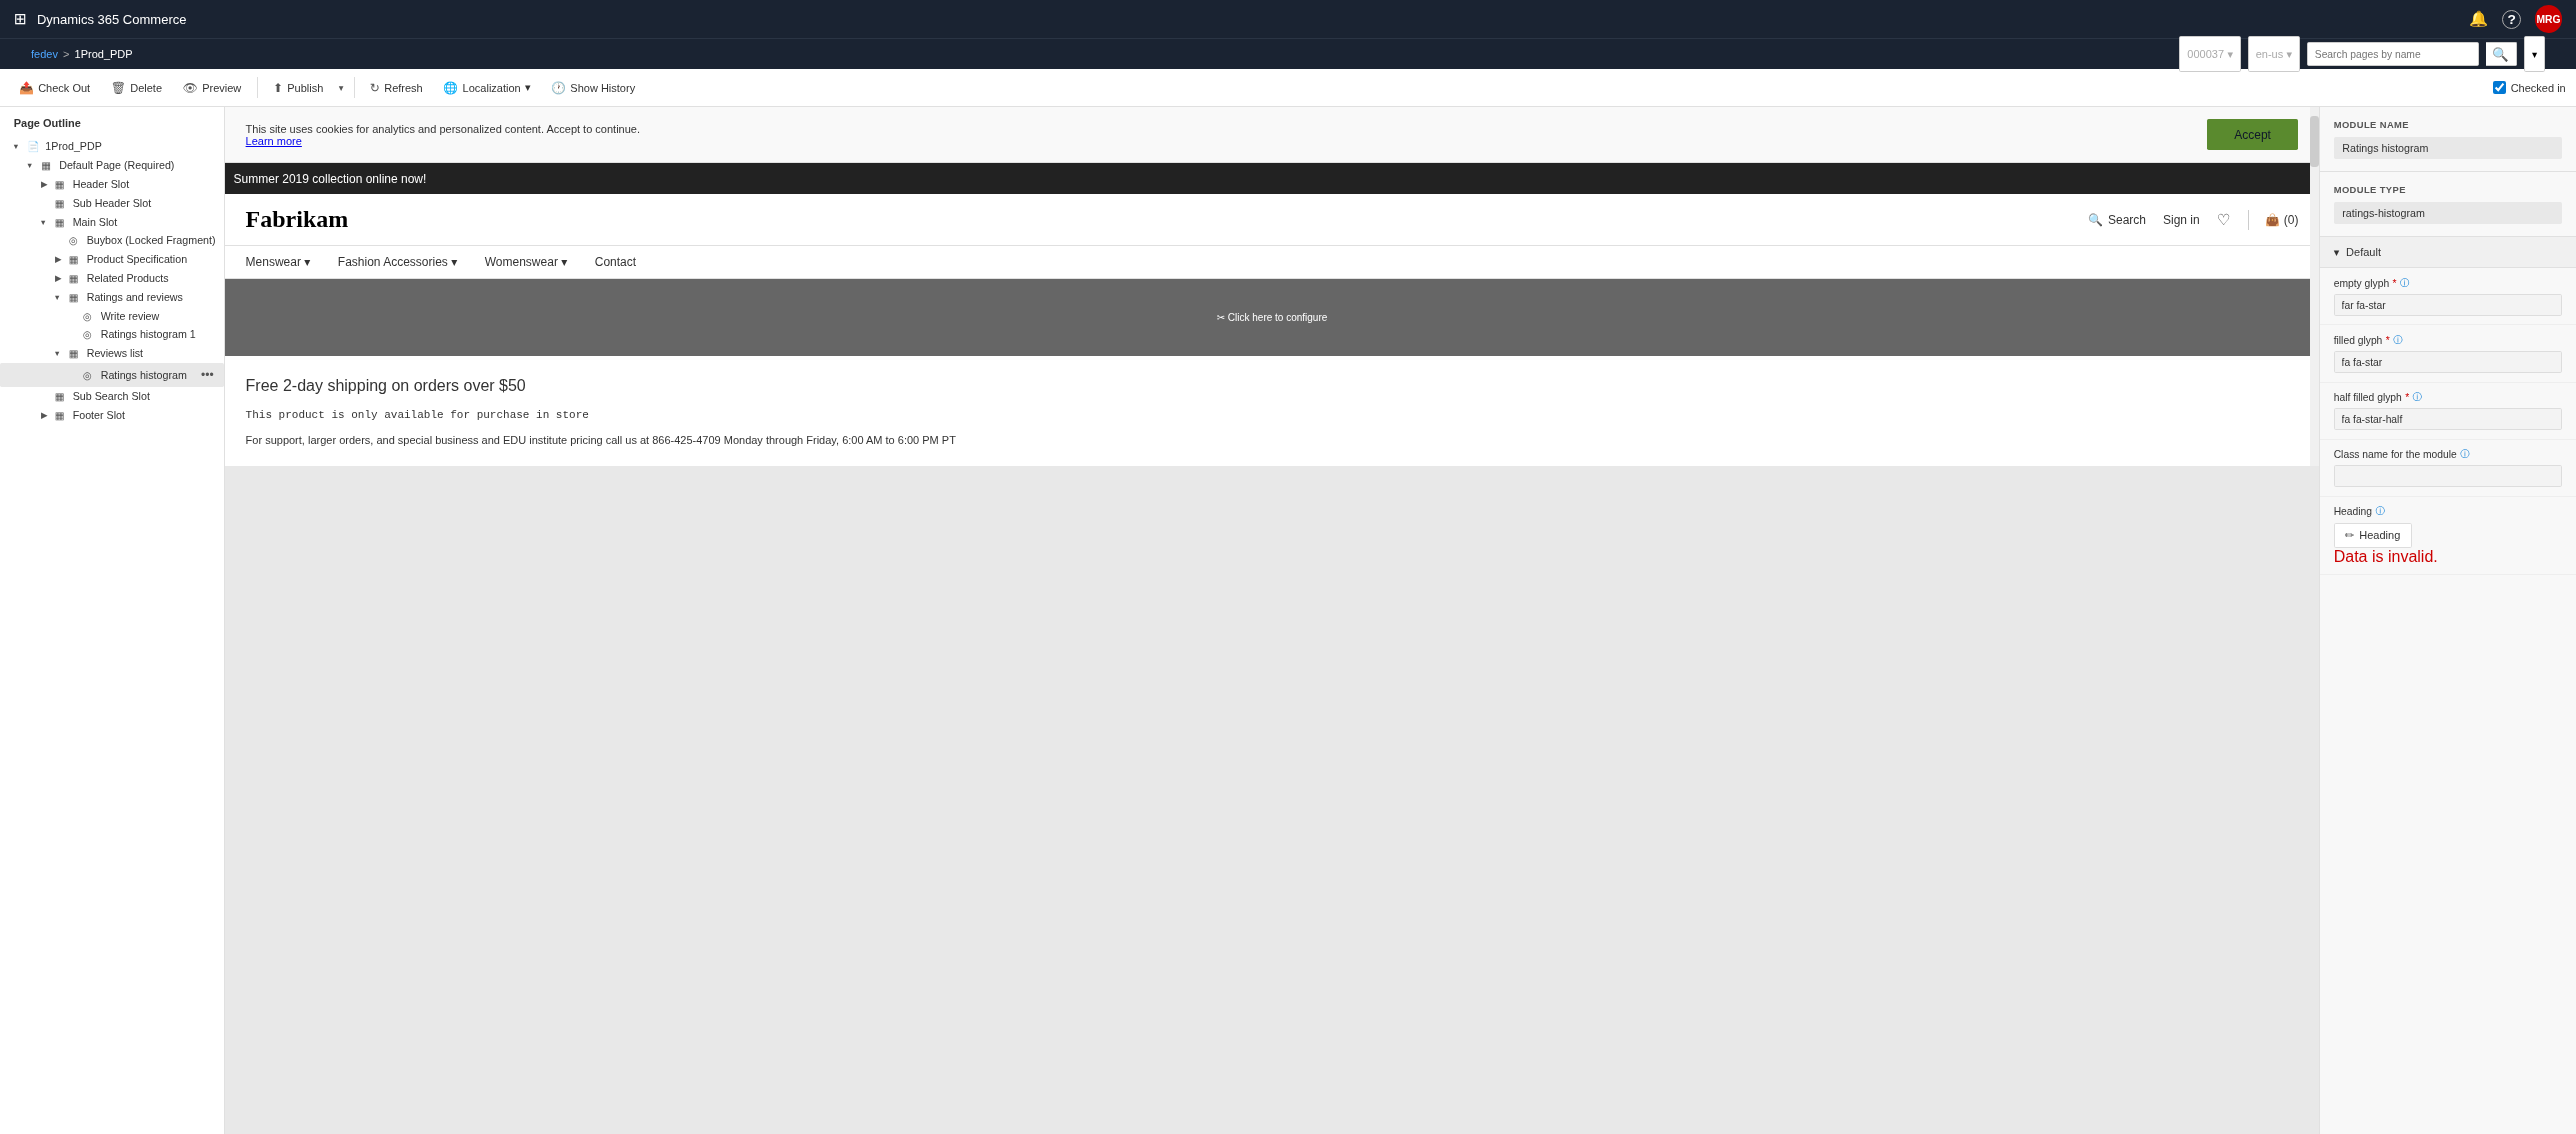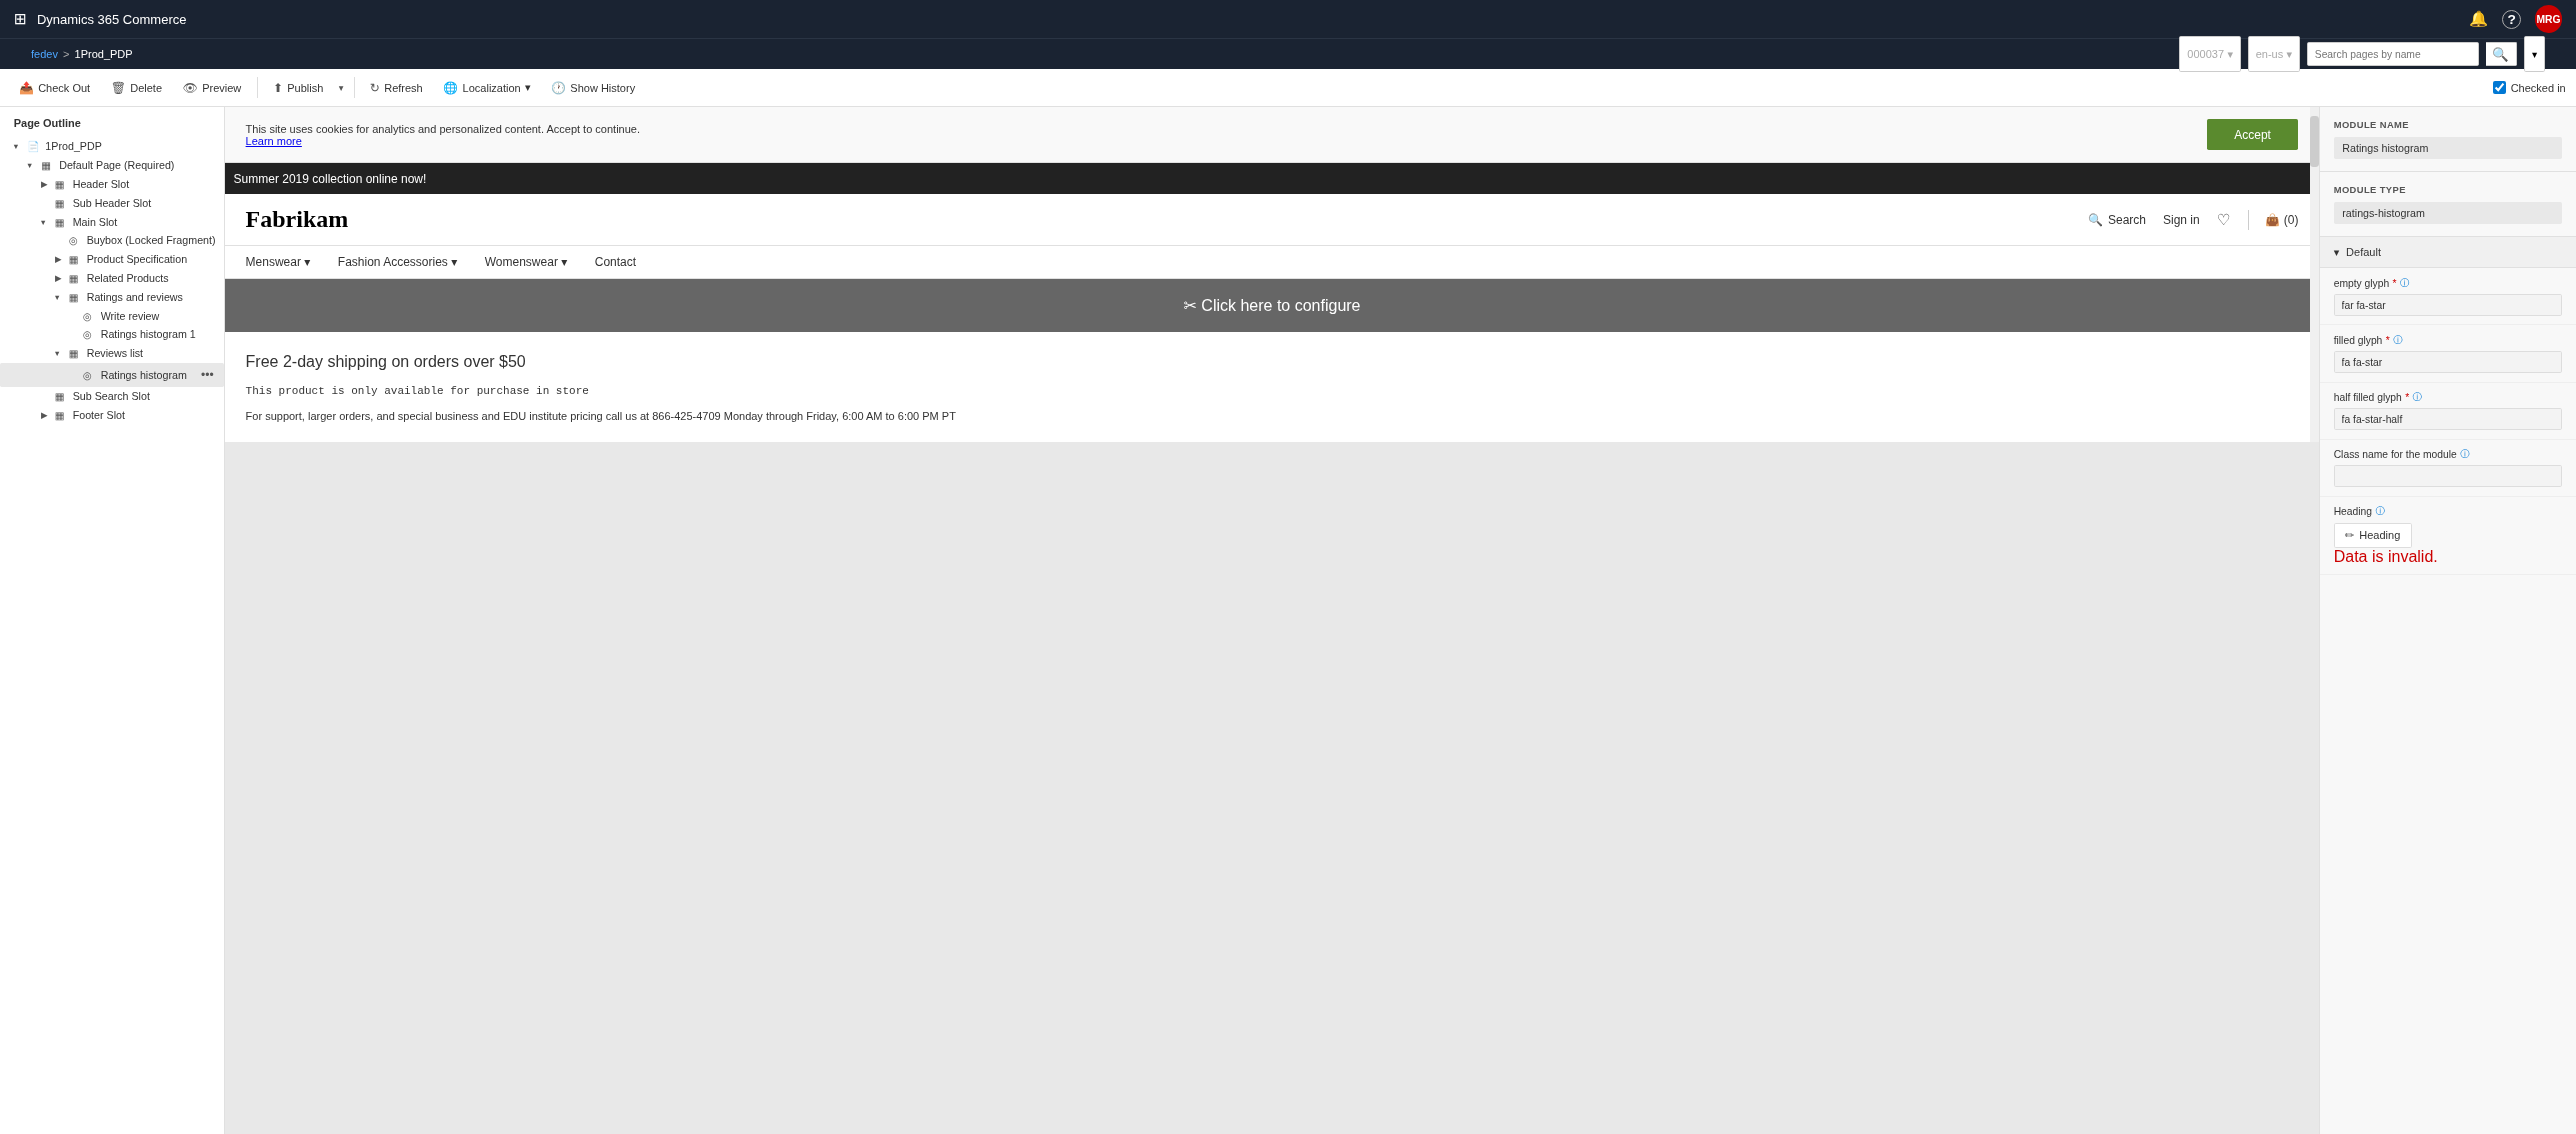--- a/index.html
+++ b/index.html
@@ -207,21 +207,21 @@
     .cookie-banner {
       background: #f9f9f9;
       border-bottom: 0.9px solid #e0e0e0;
       padding: 12px 20.6px;
       display: flex;
       align-items: center;
       justify-content: space-between;
     }
     .accept-btn {
       background: #5a8a2e;
-      color: #ffffff;
+      color: #0f172a;
       border: none;
       padding: 8.6px 27.5px;
       font-size: 12px;
       cursor: pointer;
       border-radius: 1.7px;
     }
 
     
     .promo-banner {
       background: #222;
@@ -267,24 +267,24 @@
       color: #333;
       font-size: 12px;
       display: flex;
       align-items: center;
       gap: 3.4px;
     }
 
     
     .configure-area {
       background: #666;
-      padding: 17px;
+      padding: 33px;
       text-align: center;
       color: #fff;
-      font-size: 16px;
+      font-size: 10px;
       margin: 0;
       cursor: pointer;
     }
 
     
     .product-info {
       padding: 17px 20.6px;
       font-size: 11px;
       color: #333;
       line-height: 1.6;

